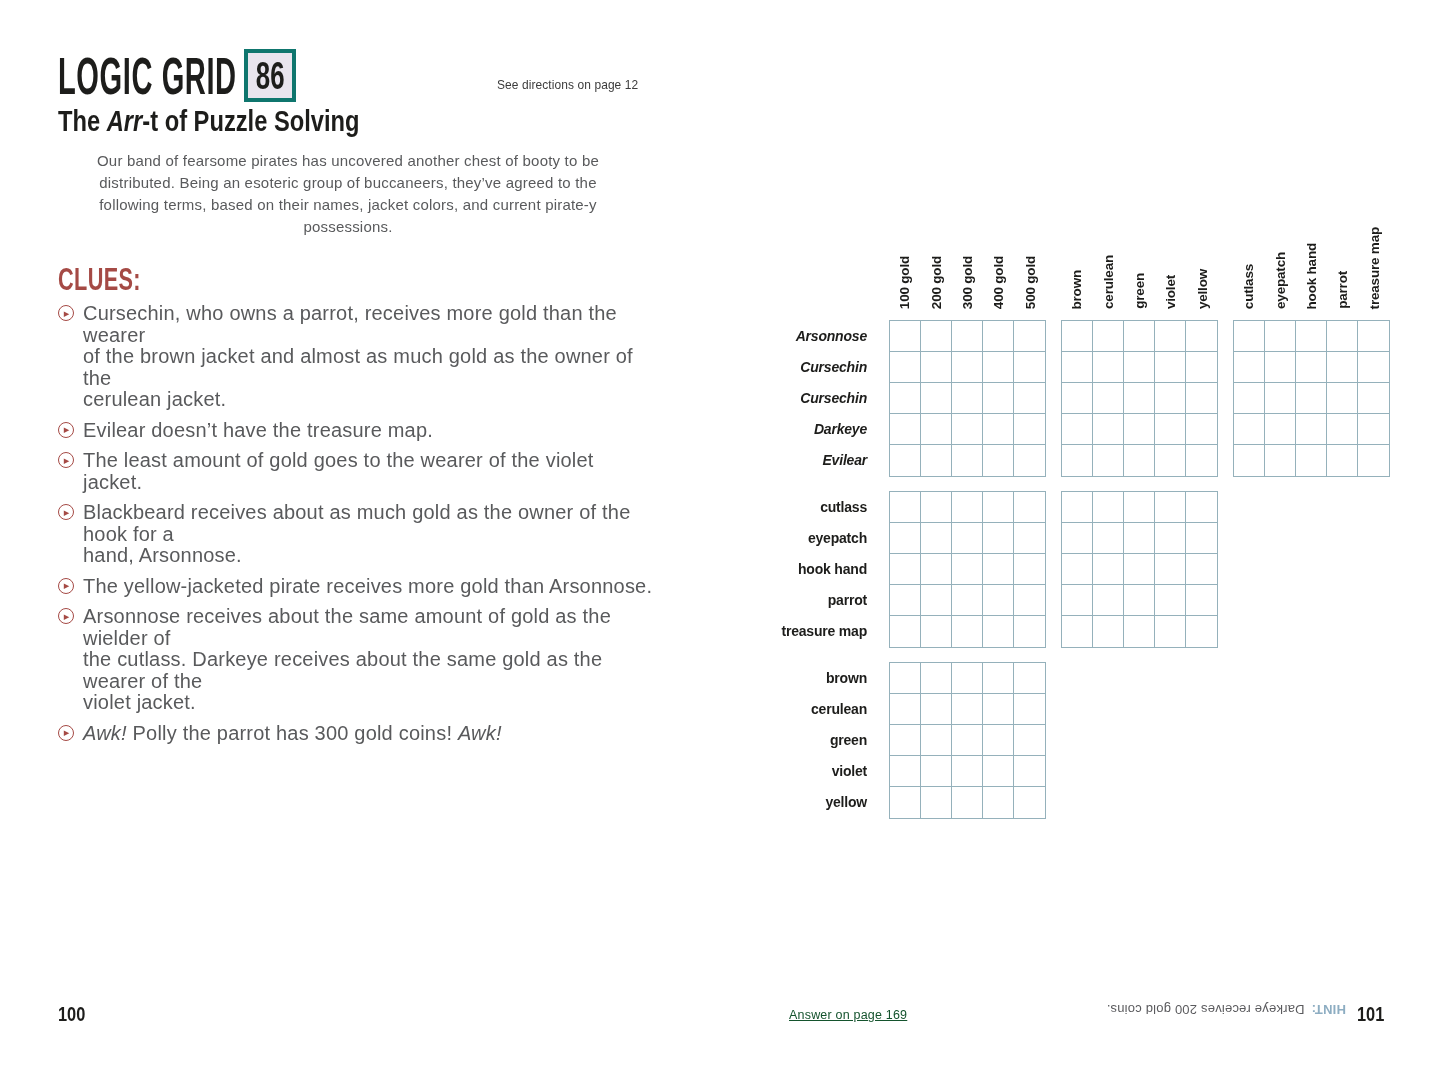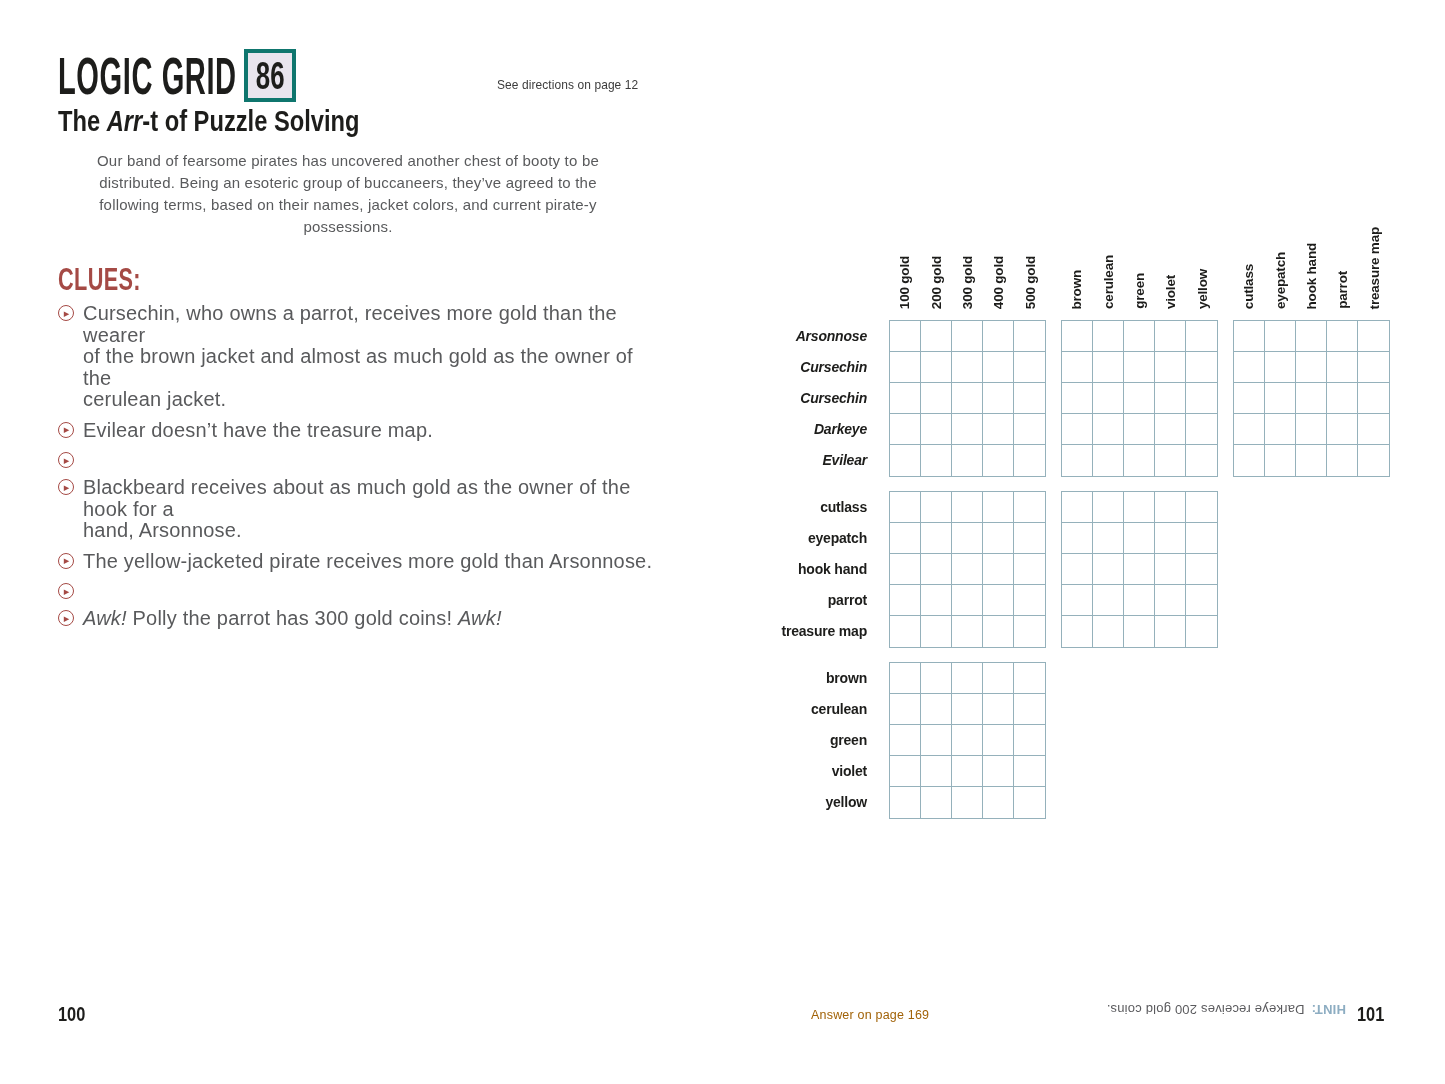--- a/index.html
+++ b/index.html
@@ -112,22 +112,22 @@
   .grid-cell {
     width: 31px; height: 31px;
     border-right: 1px solid #95b1bb;
     border-bottom: 1px solid #95b1bb;
   }
   .grid-cell:nth-child(5n) { border-right: none; }
   .grid-cell:nth-child(n+21) { border-bottom: none; }
 
   
   .answer-note {
-    position: absolute; left: 811px; top: 1008px;
-    font-size: 12.5px; color: #a16207; letter-spacing: 0.2px;
+    position: absolute; left: 789px; top: 1008px;
+    font-size: 12.5px; color: #14532d; letter-spacing: 0.2px; text-decoration: underline;
   }
   .hint {
     position: absolute; left: 1090px; top: 1002px; width: 256px;
     transform: rotate(180deg);
     font-size: 13px; color: #5b5b5e; letter-spacing: 0.2px;
     white-space: nowrap; text-align: left;
   }
   .hint-label {
     color: #8dadc2; font-weight: 700; letter-spacing: 0.3px;
     margin-right: 3px;
@@ -165,38 +165,42 @@
     <li class="clue">
       <span class="bullet">
           <span class="chev">▸</span>
         </span>
       <p class="clue-text">Evilear doesn’t have the treasure map.</p>
     </li>
     <li class="clue">
       <span class="bullet">
           <span class="chev">▸</span>
         </span>
+      <p class="clue-text">The least amount of gold goes to the wearer of the violet jacket.</p>
     </li>
     <li class="clue">
       <span class="bullet">
           <span class="chev">▸</span>
         </span>
       <p class="clue-text">Blackbeard receives about as much gold as the owner of the hook for a
 hand, Arsonnose.</p>
     </li>
     <li class="clue">
       <span class="bullet">
           <span class="chev">▸</span>
         </span>
       <p class="clue-text">The yellow-jacketed pirate receives more gold than Arsonnose.</p>
     </li>
     <li class="clue">
       <span class="bullet">
           <span class="chev">▸</span>
         </span>
+      <p class="clue-text">Arsonnose receives about the same amount of gold as the wielder of
+the cutlass. Darkeye receives about the same gold as the wearer of the
+violet jacket.</p>
     </li>
     <li class="clue">
       <span class="bullet">
           <span class="chev">▸</span>
         </span>
       <p class="clue-text"><em>Awk!</em><span> Polly the parrot has 300 gold coins! </span><em>Awk!</em></p>
     </li>
   </ol>
 
   <div class="folio folio-left">100</div>

